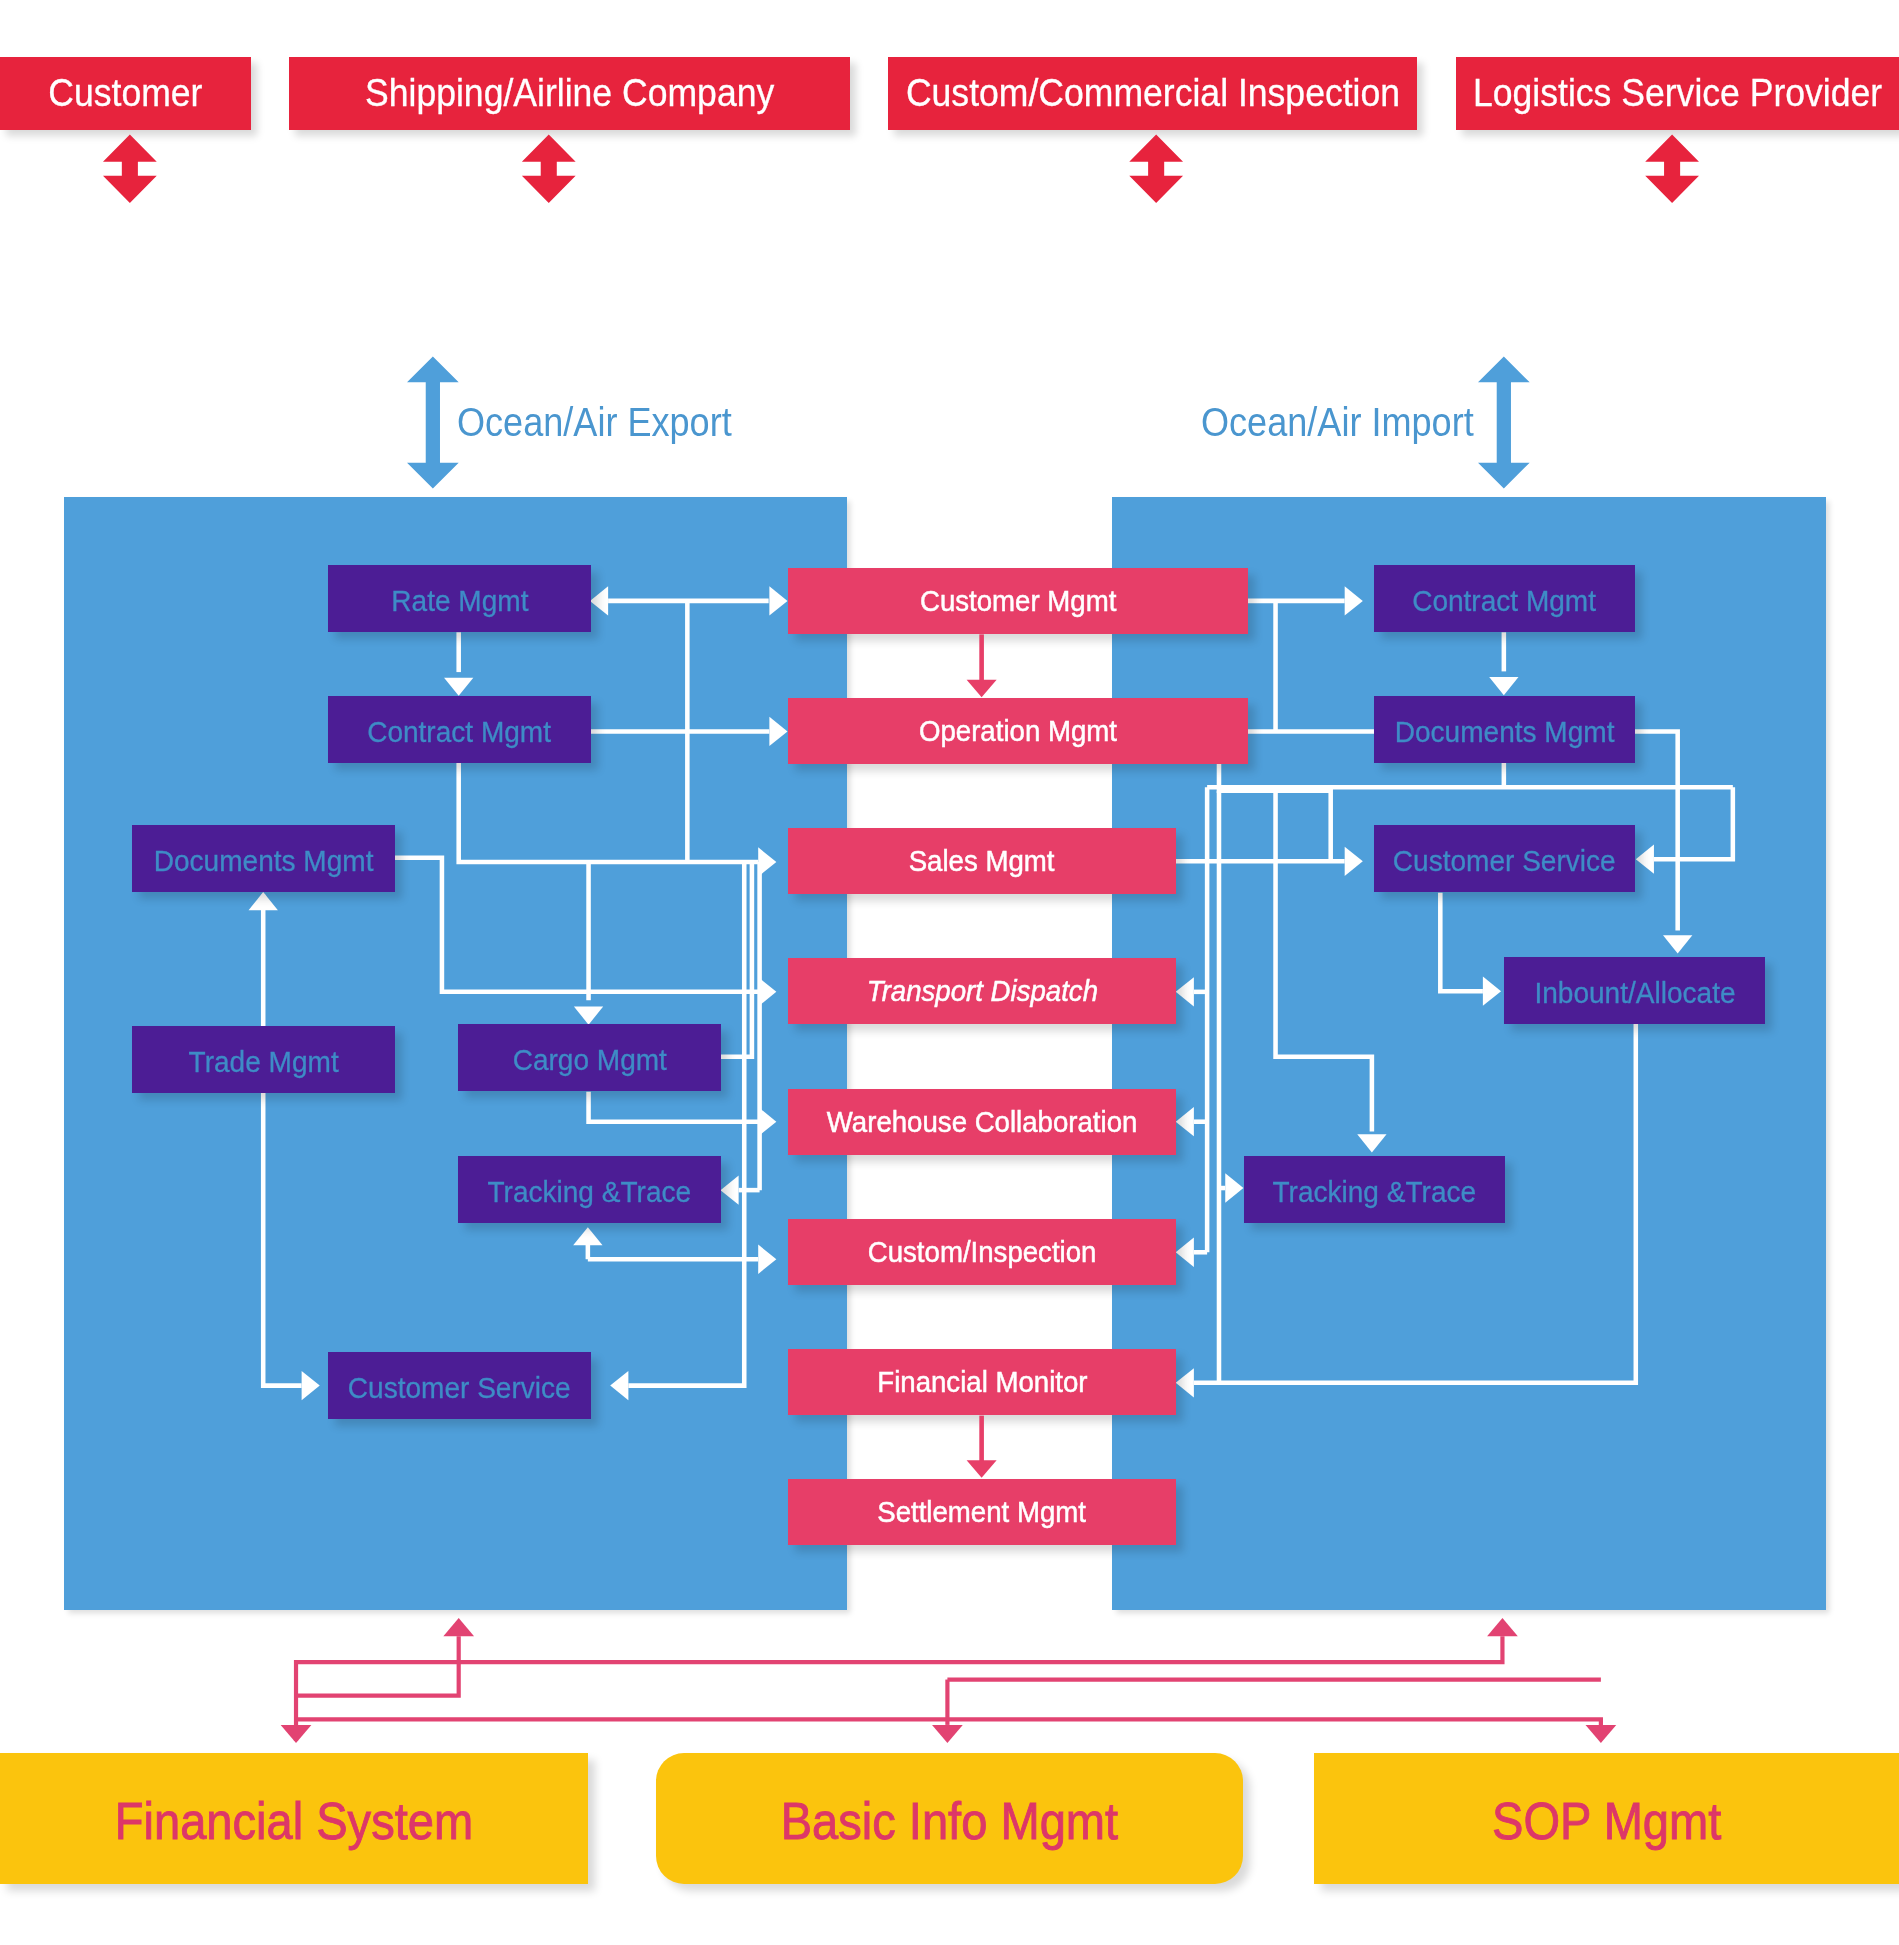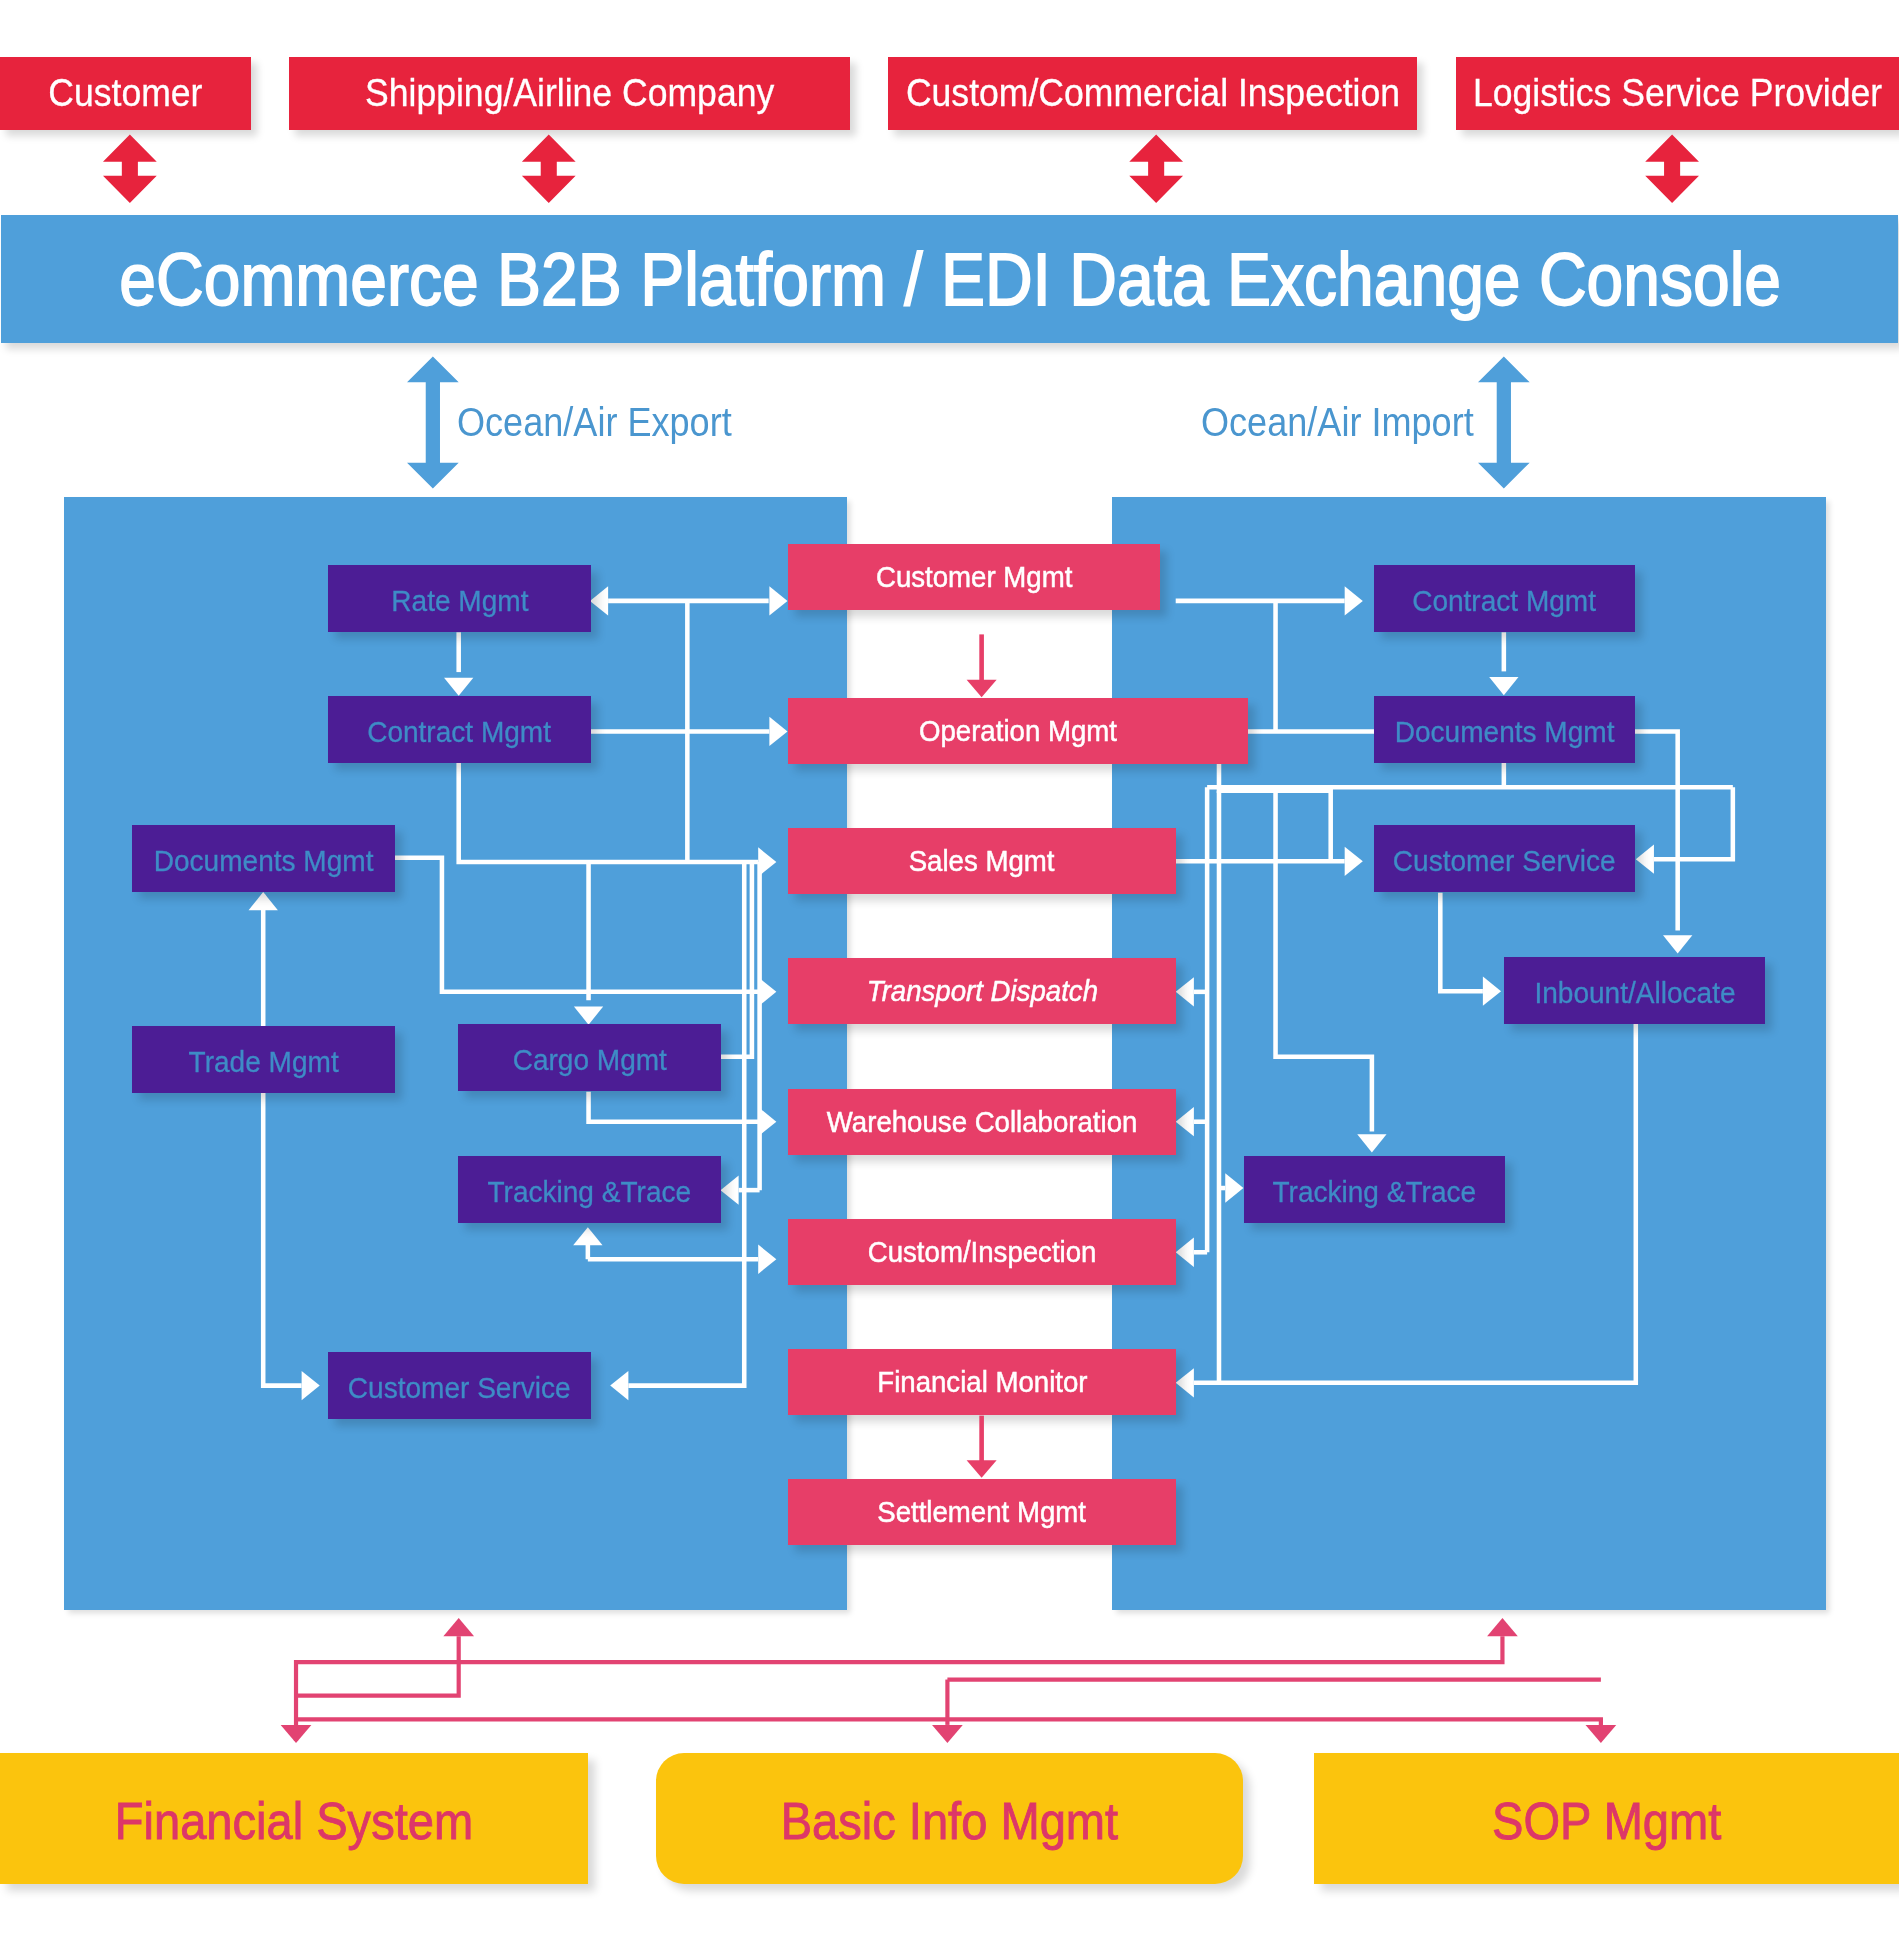--- a/index.html
+++ b/index.html
@@ -45,23 +45,20 @@
 
   <svg class="layer" viewBox="0 0 2720 2786">
     <g id="partner-arrows">
         <path d="M186,192 L224.5,231 L197.5,231 L197.5,251 L224.5,251 L186,290 L147.5,251 L174.5,251 L174.5,231 L147.5,231 Z" fill="#E7233D"></path>
         <path d="M786,192 L824.5,231 L797.5,231 L797.5,251 L824.5,251 L786,290 L747.5,251 L774.5,251 L774.5,231 L747.5,231 Z" fill="#E7233D"></path>
         <path d="M1656,192 L1694.5,231 L1667.5,231 L1667.5,251 L1694.5,251 L1656,290 L1617.5,251 L1644.5,251 L1644.5,231 L1617.5,231 Z" fill="#E7233D"></path>
         <path d="M2395,192 L2433.5,231 L2406.5,231 L2406.5,251 L2433.5,251 L2395,290 L2356.5,251 L2383.5,251 L2383.5,231 L2356.5,231 Z" fill="#E7233D"></path>
       </g>
   </svg>
 
-  <div class="abs ctr title-bar" id="title-bar" style="left:1.4px;top:215px;width:1897px;height:128px;">
-    <span>eCommerce B2B Platform / EDI Data Exchange Console</span>
-  </div>
 
   <svg class="layer" viewBox="0 0 2720 2786">
     <g id="flow-arrows">
         <path d="M620,510 L657,547 L630.2,547 L630.2,662 L657,662 L620,699 L583,662 L609.8,662 L609.8,547 L583,547 Z" fill="#4F9FDA"></path>
         <path d="M2154,510 L2191,547 L2164.2,547 L2164.2,662 L2191,662 L2154,699 L2117,662 L2143.8,662 L2143.8,547 L2117,547 Z" fill="#4F9FDA"></path>
       </g>
   </svg>
   <div id="flow-labels">
       <div class="abs flow-lbl" style="left:1201px;top:399px;"><span>Ocean/Air Import</span></div>
       <div class="abs flow-lbl" style="left:457px;top:399px;"><span>Ocean/Air Export</span></div>
@@ -170,21 +167,21 @@
         <span>Customer Service</span>
       </div>
       <div class="abs ctr wbox" style="left:1504px;top:957px;width:261px;height:67px;">
         <span>Inbount/Allocate</span>
       </div>
       <div class="abs ctr wbox" style="left:1244px;top:1156px;width:261px;height:67px;">
         <span>Tracking &amp;Trace</span>
       </div>
     </div>
   <div id="center-boxes">
-      <div class="abs ctr pbox" style="left:788px;top:544px;width:372px;height:66px;">
+      <div class="abs ctr pbox" style="left:788px;top:568px;width:460px;height:66px;">
         <span>Customer Mgmt</span>
       </div>
       <div class="abs ctr pbox" style="left:788px;top:698px;width:460px;height:66px;">
         <span>Operation Mgmt</span>
       </div>
       <div class="abs ctr pbox" style="left:788px;top:828px;width:388px;height:66px;">
         <span>Sales Mgmt</span>
       </div>
       <div class="abs ctr pbox" style="left:788px;top:958px;width:388px;height:66px;font-style:italic;">
         <span>Transport Dispatch</span>

